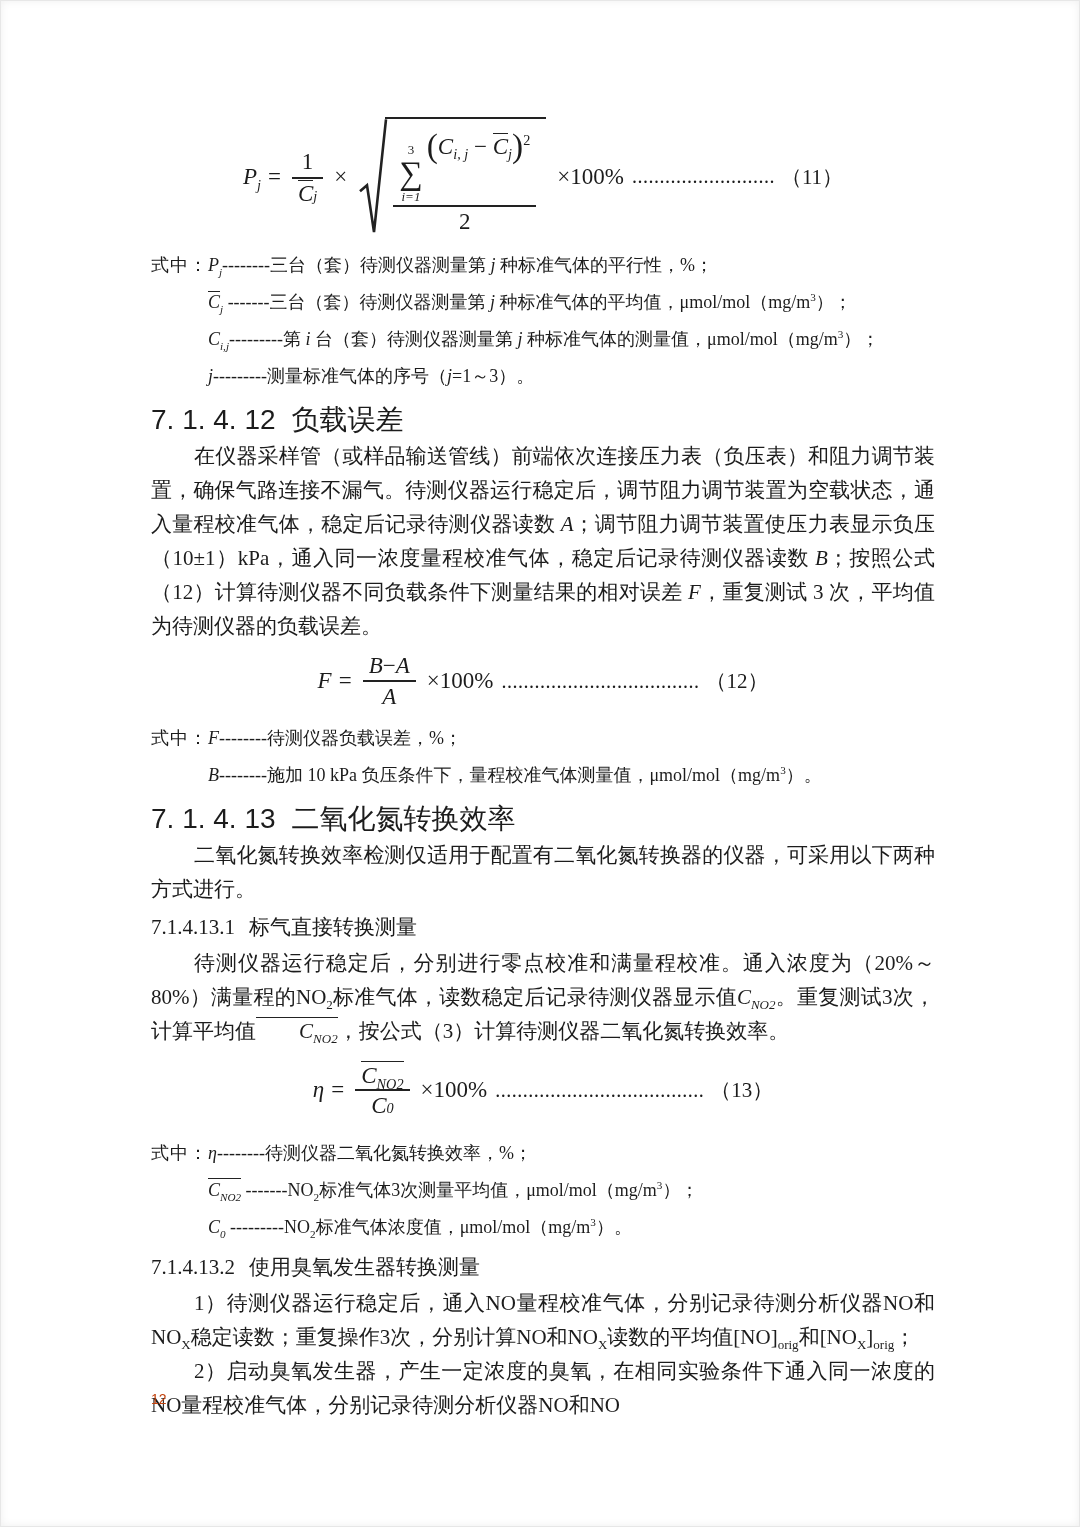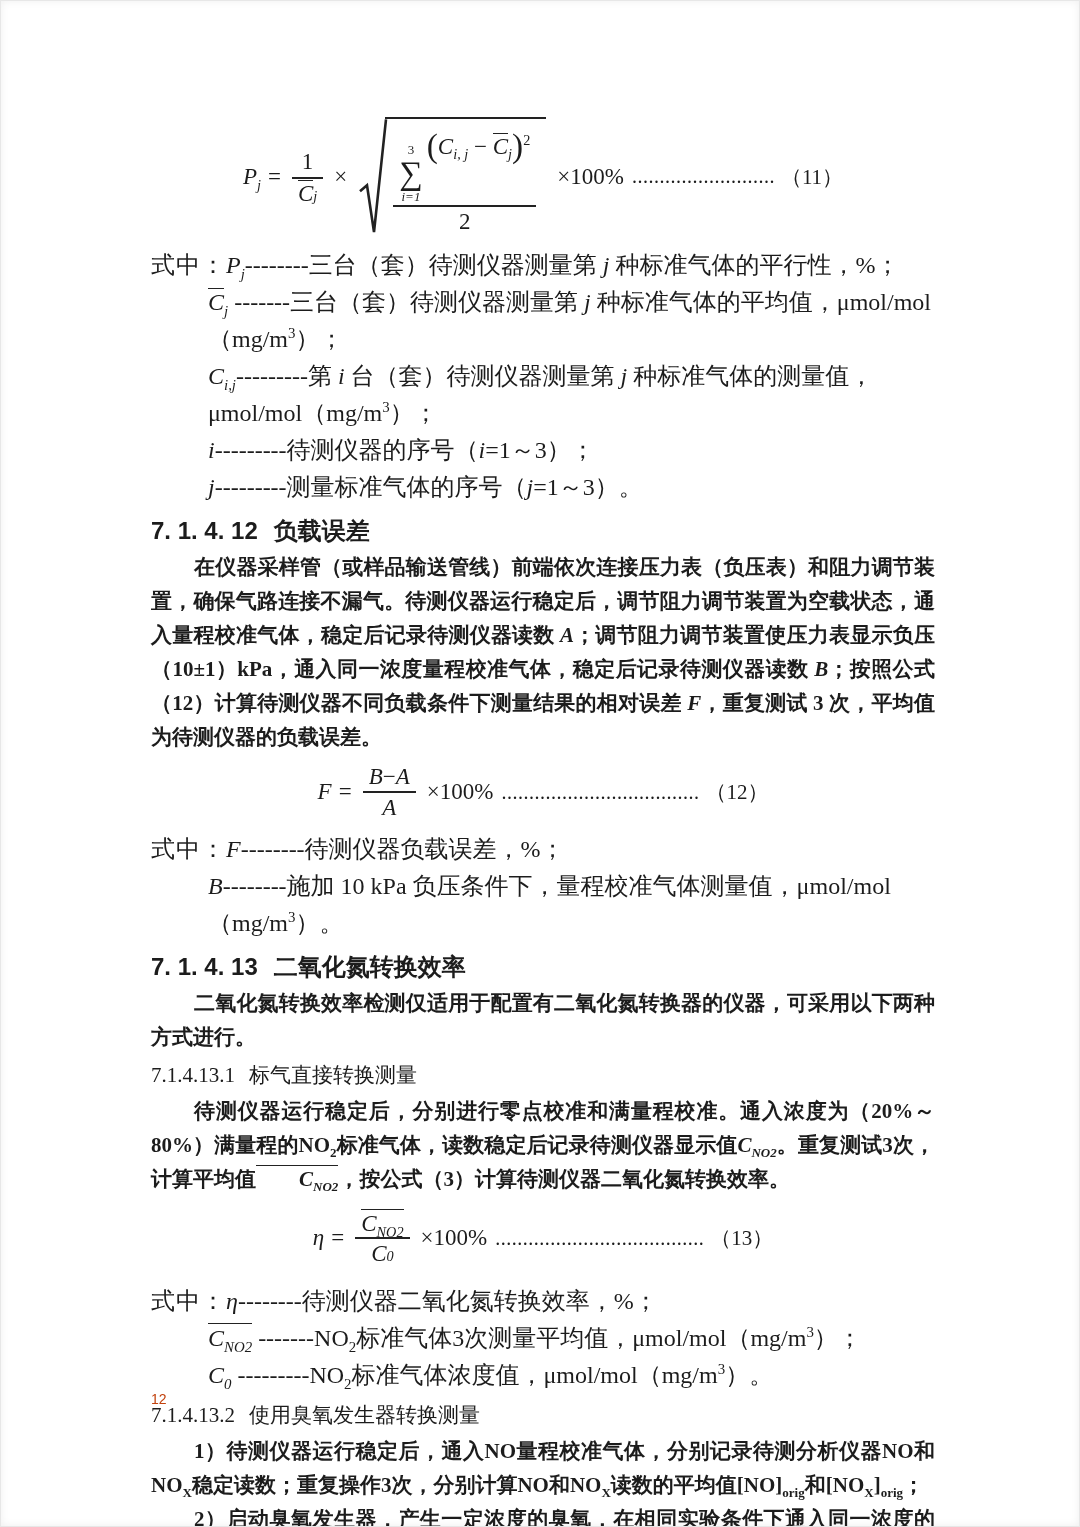--- a/index.html
+++ b/index.html
@@ -6,37 +6,37 @@
   .page{
     width:1080px;height:1527px;position:relative;background:#fff;
     box-sizing:border-box;border:1px solid #e7e7e7;
     box-shadow:inset 0 0 8px #efefef;
     font-family:"Liberation Serif","DejaVu Serif",serif;
     color:#1c1c1c;overflow:hidden;
   }
   .content{position:absolute;left:150px;top:112px;width:784px;}
 
   
-  .body-text{font-size:21px;line-height:34px;text-align:justify;margin:0;font-weight:bold;}
+  .body-text{font-size:21px;line-height:34px;text-align:justify;margin:0;}
   .p-indent{text-indent:2.05em;}
   sub,sup{line-height:0;font-size:0.62em;}
   .var{font-family:"Liberation Serif","DejaVu Serif",serif;font-style:italic;}
   .ol{display:inline-block;border-top:1.8px solid #222;padding-top:1px;line-height:1.05;}
   .bar{display:inline-block;border-top:1.8px solid #222;padding-top:2px;line-height:1.05;}
   .bigparen{font-size:1.45em;font-weight:300;vertical-align:-0.1em;}
 
   
-  .h-main{font-family:"Liberation Sans","DejaVu Sans",sans-serif;font-weight:700;
-          font-size:24px;line-height:30px;margin:10px 0 4px;}
+  .h-main{font-family:"Liberation Sans","DejaVu Sans",sans-serif;font-weight:400;
+          font-size:28px;line-height:30px;margin:10px 0 4px;}
   .h-main .h-title{margin-left:16px;}
   .h-sub{font-size:21px;line-height:30px;margin:6px 0 4px;}
   .h-sub .h-title{margin-left:14px;}
 
   
-  .wline{margin:0;font-size:24px;line-height:37px;text-align:left;}
+  .wline{margin:0;font-size:18px;line-height:37px;text-align:left;}
   .windent{padding-left:57px;}
   .wlead{letter-spacing:1px;}
 
   
   .eq-row{display:flex;justify-content:center;align-items:center;}
   .eq-main{display:inline-flex;align-items:center;font-size:23px;}
   .eqop{margin:0 7px;}
   .pct{margin-left:7px;}
   .dots{margin:0 2px 0 8px;font-size:20px;letter-spacing:0.5px;}
   .eqnum{font-size:21px;margin-left:4px;white-space:nowrap;text-align:right;}
@@ -103,21 +103,20 @@
         <span class="pct">×100%</span>
       </span>
       <span class="dots">..........................</span>
       <span class="eqnum">（11）</span>
     </div>
 
     <div class="where">
       <p class="wline"><span class="wlead">式中：</span><span><span class="var">P</span><sub class="var">j</sub><span>--------三台（套）待测仪器测量第 </span><span class="var">j</span><span> 种标准气体的平行性，%；</span></span></p>
       <p class="wline windent"><span class="var ol">C</span><sub class="var">j</sub><span> -------三台（套）待测仪器测量第 </span><span class="var">j</span><span> 种标准气体的平均值，μmol/mol（mg/m</span><sup>3</sup><span>）；</span></p>
       <p class="wline windent"><span class="var">C</span><sub class="var">i,j</sub><span>---------第 </span><span class="var">i</span><span> 台（套）待测仪器测量第 </span><span class="var">j</span><span> 种标准气体的测量值，μmol/mol（mg/m</span><sup>3</sup><span>）；</span></p>
-      <p class="wline windent"><span class="var">i</span><span>---------待测仪器的序号（</span><span class="var">i</span><span>=1～3）；</span></p>
       <p class="wline windent"><span class="var">j</span><span>---------测量标准气体的序号（</span><span class="var">j</span><span>=1～3）。</span></p>
     </div>
 
     <div class="h-main">
       <span class="h-num">7. 1. 4. 12</span><span class="h-title">负载误差</span>
     </div>
 
     <p class="body-text p-indent"><span>在仪器采样管（或样品输送管线）前端依次连接压力表（负压表）和阻力调节装置，确保气路连接不漏气。待测仪器运行稳定后，调节阻力调节装置为空载状态，通入量程校准气体，稳定后记录待测仪器读数 </span><span class="var">A</span><span>；调节阻力调节装置使压力表显示负压（10±1）kPa，通入同一浓度量程校准气体，稳定后记录待测仪器读数 </span><span class="var">B</span><span>；按照公式（12）计算待测仪器不同负载条件下测量结果的相对误差 </span><span class="var">F</span><span>，重复测试 3 次，平均值为待测仪器的负载误差。</span></p>
 
     <div class="eq-row eq12-block">

